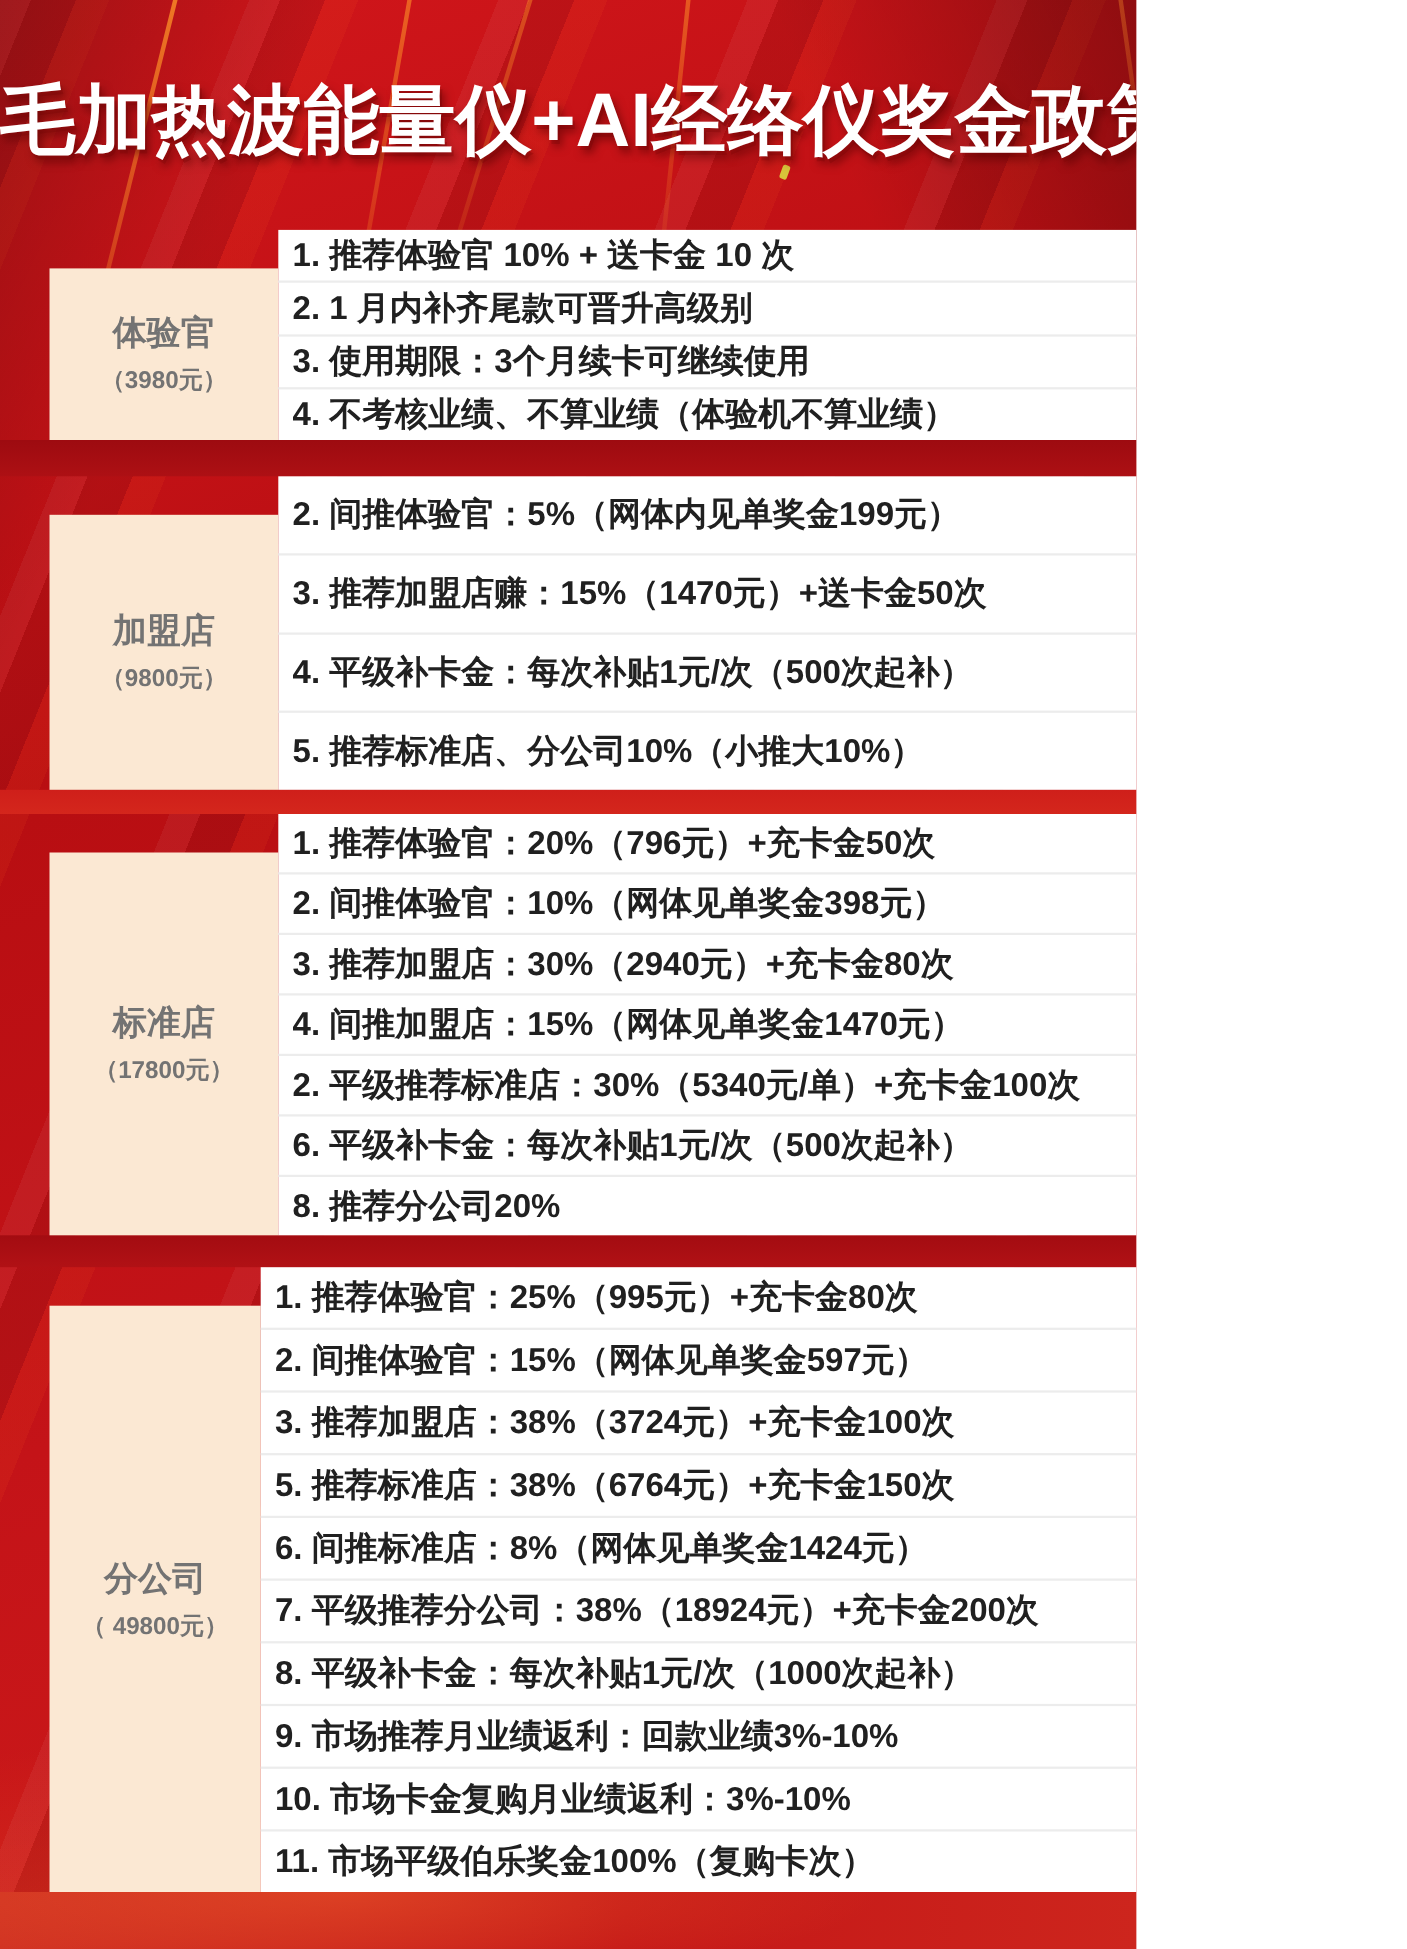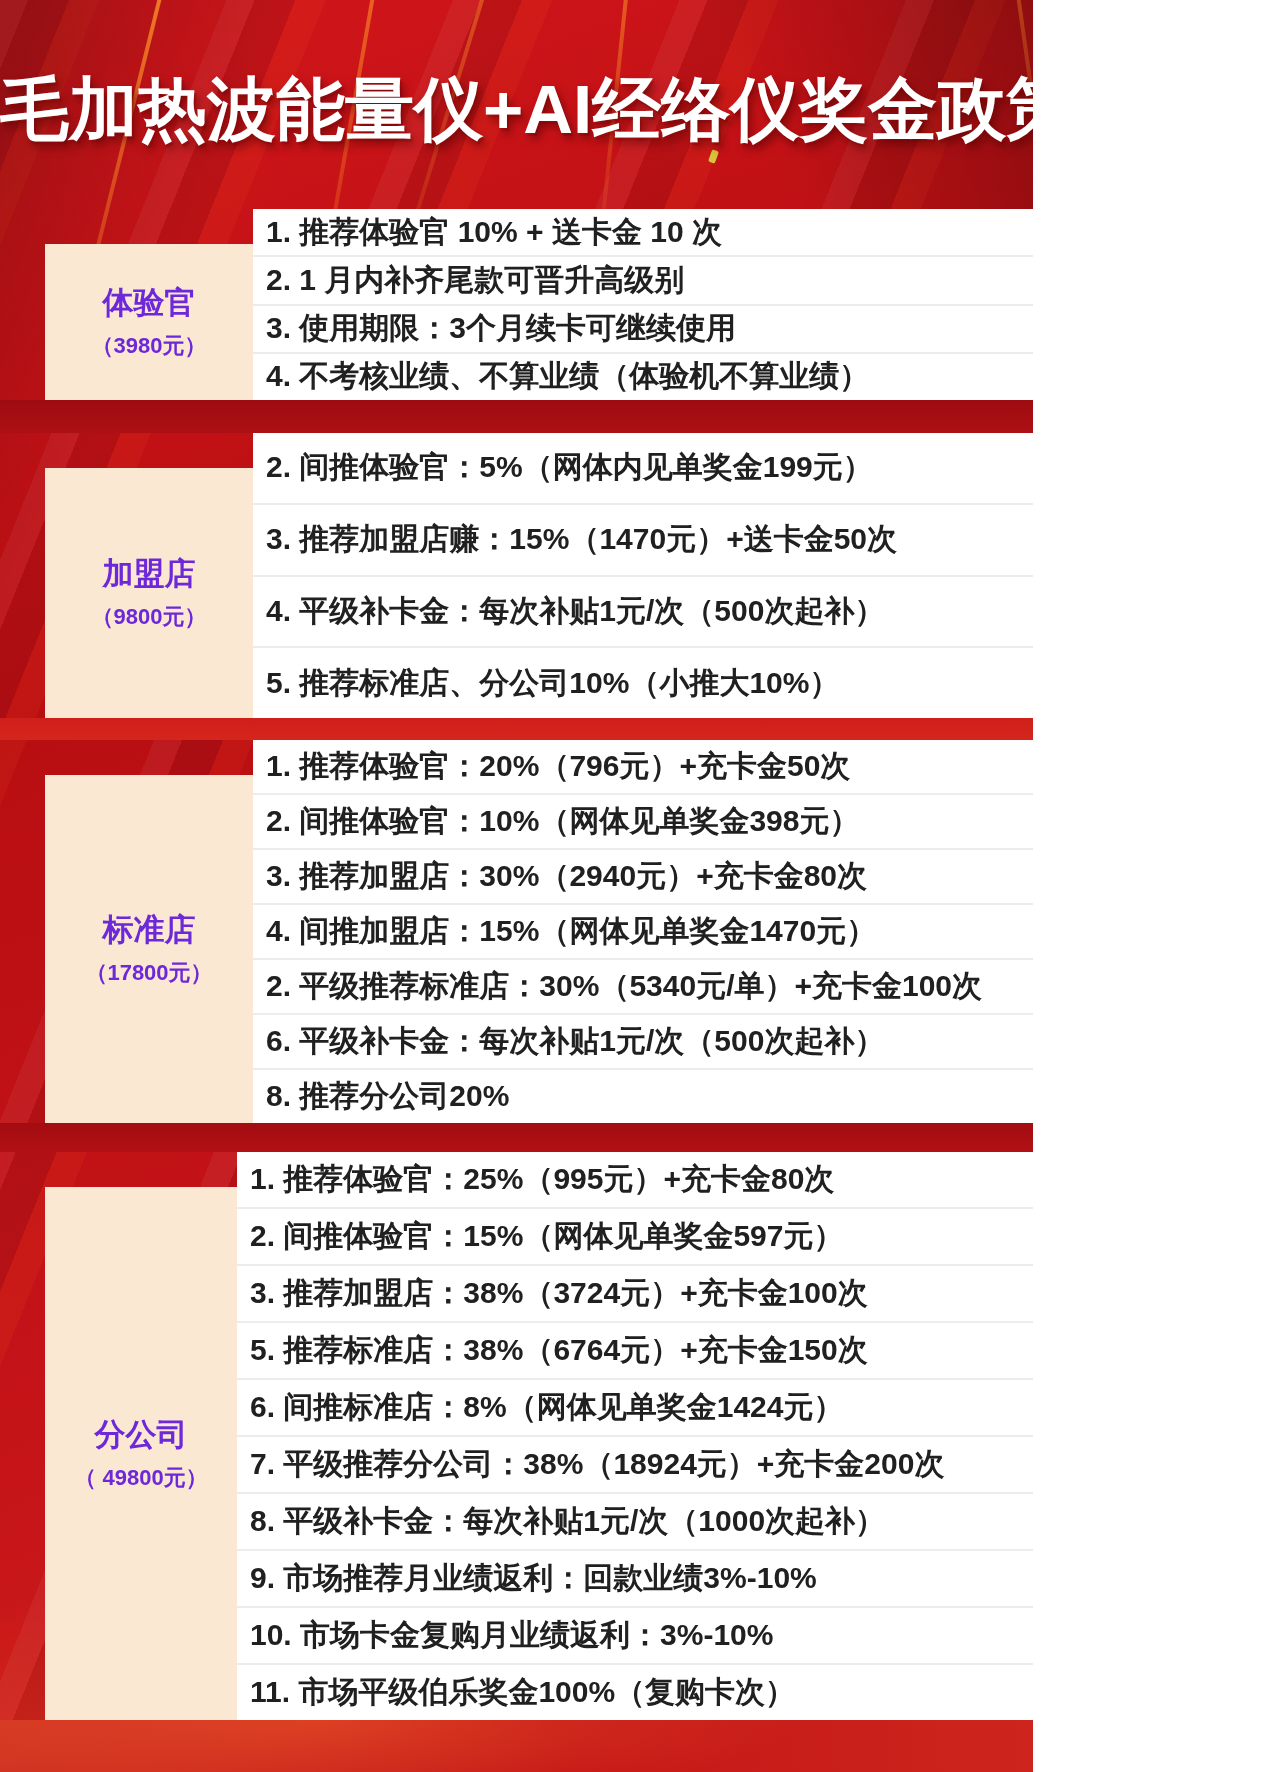--- a/index.html
+++ b/index.html
@@ -49,21 +49,21 @@
   }
   .table{position:absolute;left:45px;top:209px;width:1187px;}
   .sec{display:flex;width:100%;}
   .sec:nth-child(1){height:191px;margin-bottom:33px;}
   .sec:nth-child(2){height:285px;margin-bottom:22px;}
   .sec:nth-child(3){height:383px;margin-bottom:29px;}
   .sec:nth-child(4){height:568px;}
   .label{
     width:208px;flex:0 0 auto;background:#fbe8d3;
     display:flex;flex-direction:column;align-items:center;justify-content:center;
-    color:#6d28d9;font-weight:700;text-align:center;margin-top:35px;
+    color:#737373;font-weight:700;text-align:center;margin-top:35px;
   }
   .sec:nth-child(4) .label{width:192px;}
   .tier-name{font-size:31px;line-height:1.2;margin-bottom:12px;}
   .tier-price{font-size:22px;line-height:1.2;}
   .rows{flex:1 1 auto;background:#ffffff;display:flex;flex-direction:column;}
   .row{
     flex:1 1 0;display:flex;align-items:center;
     padding-left:13px;box-sizing:border-box;
     border-bottom:2px solid #ececec;
     color:#202020;font-size:30px;font-weight:600;white-space:nowrap;

